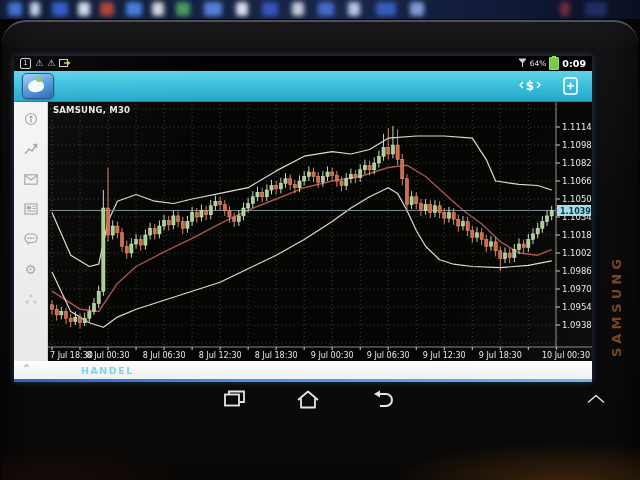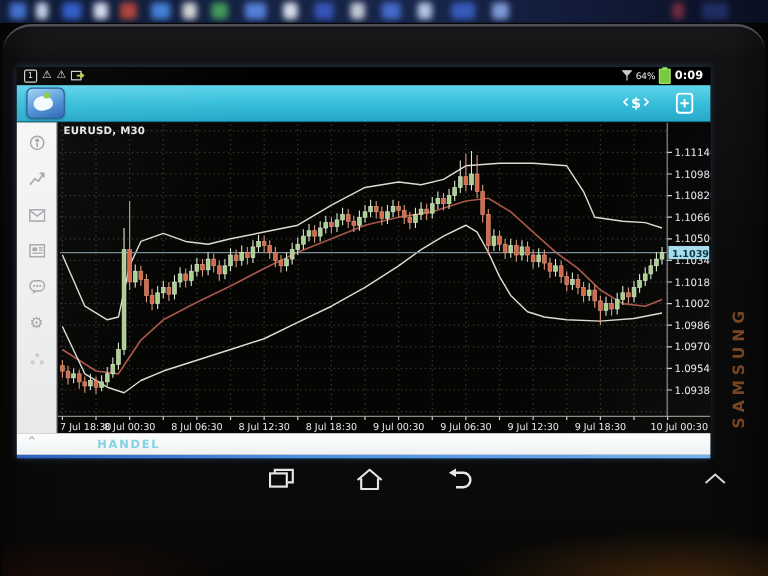--- a/index.html
+++ b/index.html
@@ -213,21 +213,21 @@
         <div class="sic" style="opacity:.45">
           <svg width="14" height="12" viewBox="0 0 14 12">
               <circle cx="7" cy="3" r="1.7" fill="#a2a6aa"></circle>
               <circle cx="3.2" cy="9" r="1.7" fill="#a2a6aa"></circle>
               <circle cx="10.8" cy="9" r="1.7" fill="#a2a6aa"></circle>
             </svg>
         </div>
       </div>
 
       <div id="chartwrap">
-        <div id="symbol-label">EURUSD, M30</div>
+        <div id="symbol-label">SAMSUNG, M30</div>
         <svg id="chart-svg" width="544" height="260">
             <rect x="0" y="0" width="544" height="260" fill="#050504"></rect>
             <line x1="4" y1="2" x2="4" y2="245" stroke="#3f3f3b" stroke-width="1" stroke-dasharray="1,3"></line>
             <line x1="32.019999999999996" y1="2" x2="32.019999999999996" y2="245" stroke="#3f3f3b" stroke-width="1" stroke-dasharray="1,3"></line>
             <line x1="60.04" y1="2" x2="60.04" y2="245" stroke="#3f3f3b" stroke-width="1" stroke-dasharray="1,3"></line>
             <line x1="88.06" y1="2" x2="88.06" y2="245" stroke="#3f3f3b" stroke-width="1" stroke-dasharray="1,3"></line>
             <line x1="116.08" y1="2" x2="116.08" y2="245" stroke="#3f3f3b" stroke-width="1" stroke-dasharray="1,3"></line>
             <line x1="144.1" y1="2" x2="144.1" y2="245" stroke="#3f3f3b" stroke-width="1" stroke-dasharray="1,3"></line>
             <line x1="172.12" y1="2" x2="172.12" y2="245" stroke="#3f3f3b" stroke-width="1" stroke-dasharray="1,3"></line>
             <line x1="200.14" y1="2" x2="200.14" y2="245" stroke="#3f3f3b" stroke-width="1" stroke-dasharray="1,3"></line>

